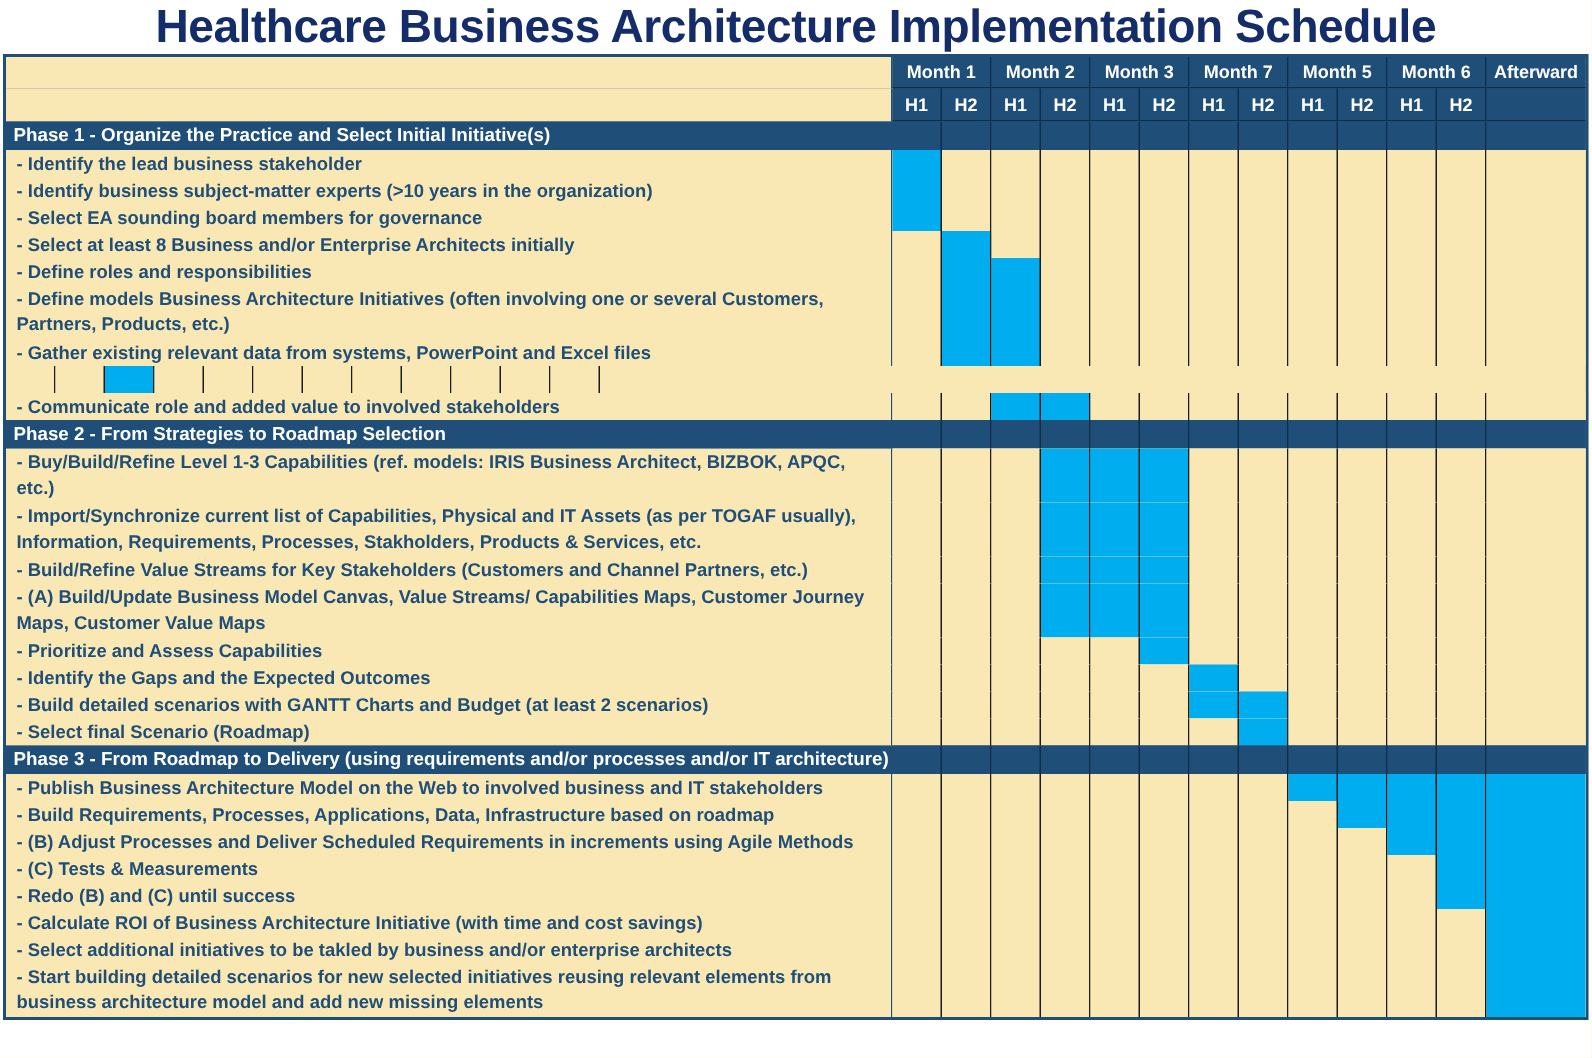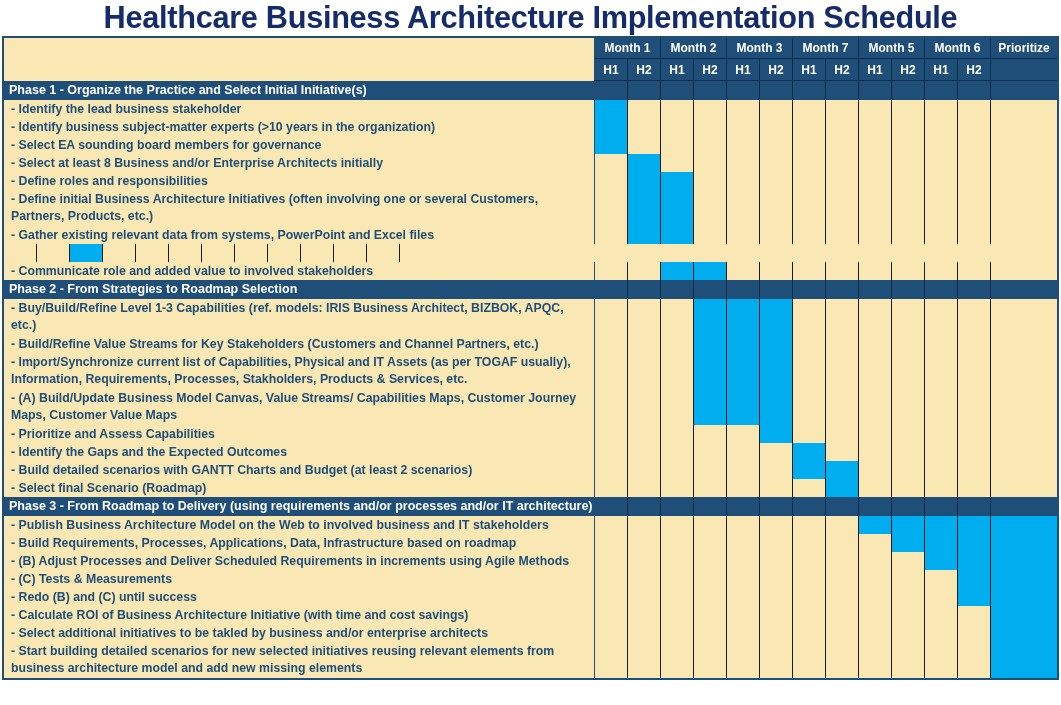--- a/index.html
+++ b/index.html
@@ -208,21 +208,21 @@
 
     <div class="row hdr-months">
       <div class="corner-cell"></div>
       <div id="months-container" style="display:flex;flex:1 1 auto;">
           <div class="month-cell">Month 1</div>
           <div class="month-cell">Month 2</div>
           <div class="month-cell">Month 3</div>
           <div class="month-cell">Month 7</div>
           <div class="month-cell">Month 5</div>
           <div class="month-cell">Month 6</div>
-          <div class="after-cell">Prioritize</div>
+          <div class="after-cell">Afterward</div>
         </div>
     </div>
 
     <div class="row hdr-halves">
       <div class="corner-cell"></div>
       <div id="halves-container" style="display:flex;flex:1 1 auto;">
           <div class="half-cell">H1</div>
           <div class="half-cell month-end">H2</div>
           <div class="half-cell">H1</div>
           <div class="half-cell month-end">H2</div>
@@ -341,21 +341,21 @@
             <div class="cell" style="height: 18px;"></div>
             <div class="cell" style="height: 18px;"></div>
             <div class="cell" style="height: 18px;"></div>
             <div class="cell" style="height: 18px;"></div>
             <div class="cell" style="height: 18px;"></div>
             <div class="cell" style="height: 18px;"></div>
             <div class="cell after" style="height: 18px;"></div>
           </div>
         </div>
         <div class="row task-row" style="height: 36px;">
-          <div class="task-label two-line" style="height: 36px;">- Define initial Business Architecture Initiatives (often involving one or several Customers, Partners, Products, etc.)</div>
+          <div class="task-label two-line" style="height: 36px;">- Define models Business Architecture Initiatives (often involving one or several Customers, Partners, Products, etc.)</div>
           <div class="task-cells">
             <div class="cell" style="height: 36px;"></div>
             <div class="cell filled" style="height: 36px;"></div>
             <div class="cell filled" style="height: 36px;"></div>
             <div class="cell" style="height: 36px;"></div>
             <div class="cell" style="height: 36px;"></div>
             <div class="cell" style="height: 36px;"></div>
             <div class="cell" style="height: 36px;"></div>
             <div class="cell" style="height: 36px;"></div>
             <div class="cell" style="height: 36px;"></div>
@@ -447,54 +447,54 @@
             <div class="cell filled" style="height: 36px;"></div>
             <div class="cell" style="height: 36px;"></div>
             <div class="cell" style="height: 36px;"></div>
             <div class="cell" style="height: 36px;"></div>
             <div class="cell" style="height: 36px;"></div>
             <div class="cell" style="height: 36px;"></div>
             <div class="cell" style="height: 36px;"></div>
             <div class="cell after" style="height: 36px;"></div>
           </div>
         </div>
-        <div class="row task-row" style="height: 18px;">
-          <div class="task-label" style="height: 18px;">- Build/Refine Value Streams for Key Stakeholders (Customers and Channel Partners, etc.)</div>
-          <div class="task-cells">
-            <div class="cell" style="height: 18px;"></div>
-            <div class="cell" style="height: 18px;"></div>
-            <div class="cell" style="height: 18px;"></div>
-            <div class="cell filled" style="height: 18px;"></div>
-            <div class="cell filled" style="height: 18px;"></div>
-            <div class="cell filled" style="height: 18px;"></div>
-            <div class="cell" style="height: 18px;"></div>
-            <div class="cell" style="height: 18px;"></div>
-            <div class="cell" style="height: 18px;"></div>
-            <div class="cell" style="height: 18px;"></div>
-            <div class="cell" style="height: 18px;"></div>
-            <div class="cell" style="height: 18px;"></div>
-            <div class="cell after" style="height: 18px;"></div>
-          </div>
-        </div>
         <div class="row task-row" style="height: 36px;">
           <div class="task-label two-line" style="height: 36px;">- Import/Synchronize current list of Capabilities, Physical and IT Assets (as per TOGAF usually), Information, Requirements, Processes, Stakholders, Products &amp; Services, etc.</div>
           <div class="task-cells">
             <div class="cell" style="height: 36px;"></div>
             <div class="cell" style="height: 36px;"></div>
             <div class="cell" style="height: 36px;"></div>
             <div class="cell filled" style="height: 36px;"></div>
             <div class="cell filled" style="height: 36px;"></div>
             <div class="cell filled" style="height: 36px;"></div>
             <div class="cell" style="height: 36px;"></div>
             <div class="cell" style="height: 36px;"></div>
             <div class="cell" style="height: 36px;"></div>
             <div class="cell" style="height: 36px;"></div>
             <div class="cell" style="height: 36px;"></div>
             <div class="cell" style="height: 36px;"></div>
             <div class="cell after" style="height: 36px;"></div>
+          </div>
+        </div>
+        <div class="row task-row" style="height: 18px;">
+          <div class="task-label" style="height: 18px;">- Build/Refine Value Streams for Key Stakeholders (Customers and Channel Partners, etc.)</div>
+          <div class="task-cells">
+            <div class="cell" style="height: 18px;"></div>
+            <div class="cell" style="height: 18px;"></div>
+            <div class="cell" style="height: 18px;"></div>
+            <div class="cell filled" style="height: 18px;"></div>
+            <div class="cell filled" style="height: 18px;"></div>
+            <div class="cell filled" style="height: 18px;"></div>
+            <div class="cell" style="height: 18px;"></div>
+            <div class="cell" style="height: 18px;"></div>
+            <div class="cell" style="height: 18px;"></div>
+            <div class="cell" style="height: 18px;"></div>
+            <div class="cell" style="height: 18px;"></div>
+            <div class="cell" style="height: 18px;"></div>
+            <div class="cell after" style="height: 18px;"></div>
           </div>
         </div>
         <div class="row task-row" style="height: 36px;">
           <div class="task-label two-line" style="height: 36px;">- (A) Build/Update Business Model Canvas, Value Streams/ Capabilities Maps, Customer Journey Maps, Customer Value Maps</div>
           <div class="task-cells">
             <div class="cell" style="height: 36px;"></div>
             <div class="cell" style="height: 36px;"></div>
             <div class="cell" style="height: 36px;"></div>
             <div class="cell filled" style="height: 36px;"></div>
             <div class="cell filled" style="height: 36px;"></div>

